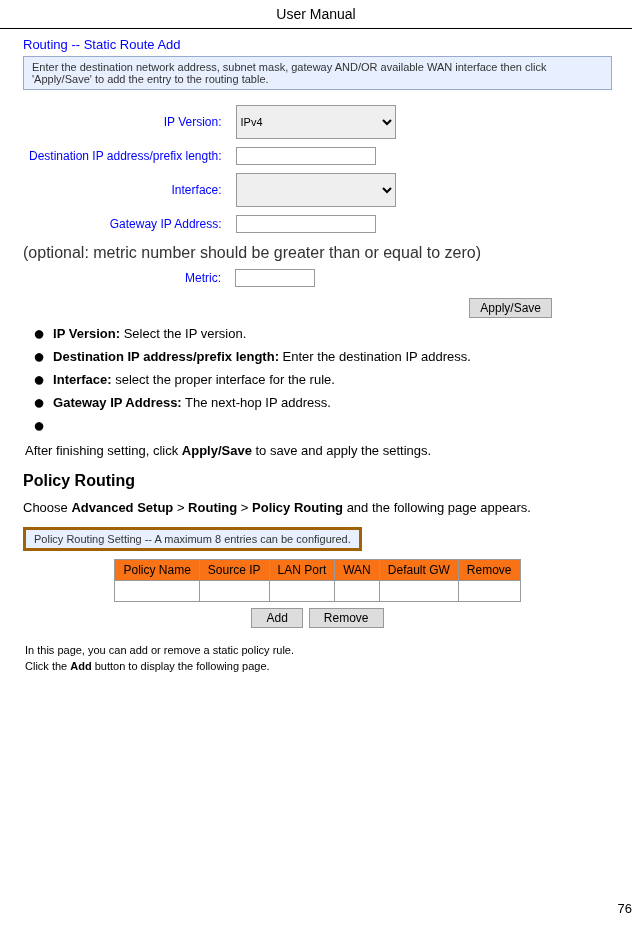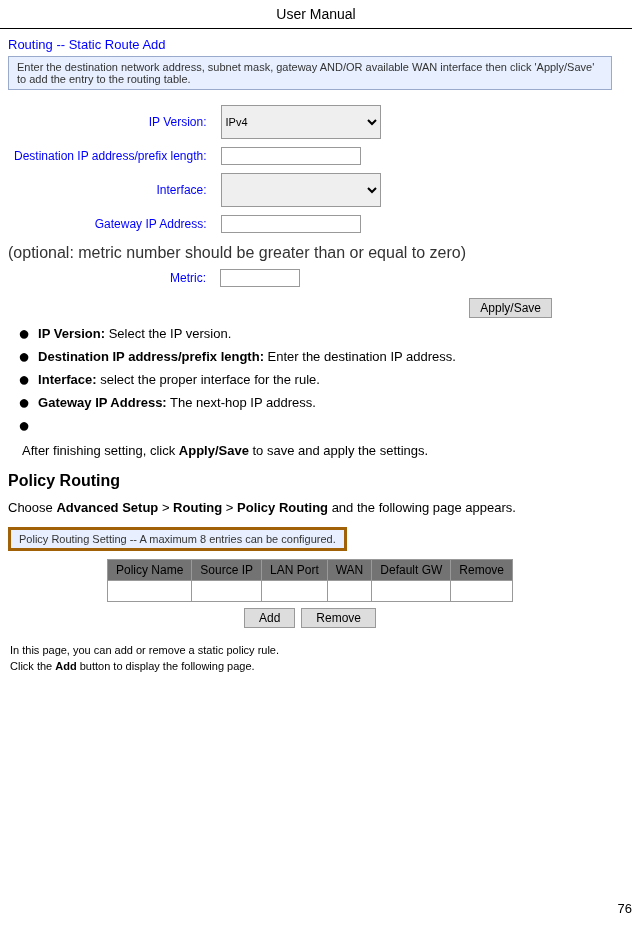--- a/index.html
+++ b/index.html
@@ -13,21 +13,21 @@
       position: relative;
     }
     .page-title {
       text-align: center;
       font-size: 14px;
       font-weight: normal;
       border-bottom: 1px solid #000;
       padding: 6px 0;
     }
     .main-content {
-      padding: 8px 20px 20px 8px;
+      padding: 8px 20px 20px 23px;
     }
     .section-heading {
       font-size: 13px;
       color: #00f;
       margin-bottom: 4px;
     }
     .description-box {
       background: #e8f0ff;
       border: 1px solid #99aacc;
       padding: 4px 8px;
@@ -95,21 +95,20 @@
     .bullet-dot {
       font-size: 20px;
       line-height: 1;
       margin-right: 8px;
       margin-top: -3px;
     }
     .after-text {
       font-size: 13px;
       margin-bottom: 14px;
       padding-left: 2px;
-      margin-left: 12px;
     }
     .policy-heading {
       font-size: 16px;
       font-weight: bold;
       margin: 10px 0 8px 0;
     }
     .policy-choose-text {
       font-size: 13px;
       margin-bottom: 8px;
       line-height: 1.6;
@@ -130,21 +129,21 @@
       align-items: center;
       margin-bottom: 8px;
     }
     .policy-table {
       border-collapse: collapse;
       font-size: 12px;
       margin-bottom: 6px;
     }
     .policy-table th {
       border: 1px solid #999;
-      background: #737373;
+      background: #f97316;
       padding: 3px 8px;
       font-weight: normal;
     }
     .policy-table td {
       border: 1px solid #999;
       padding: 3px 8px;
     }
     .btn-row {
       display: flex;
       gap: 6px;

